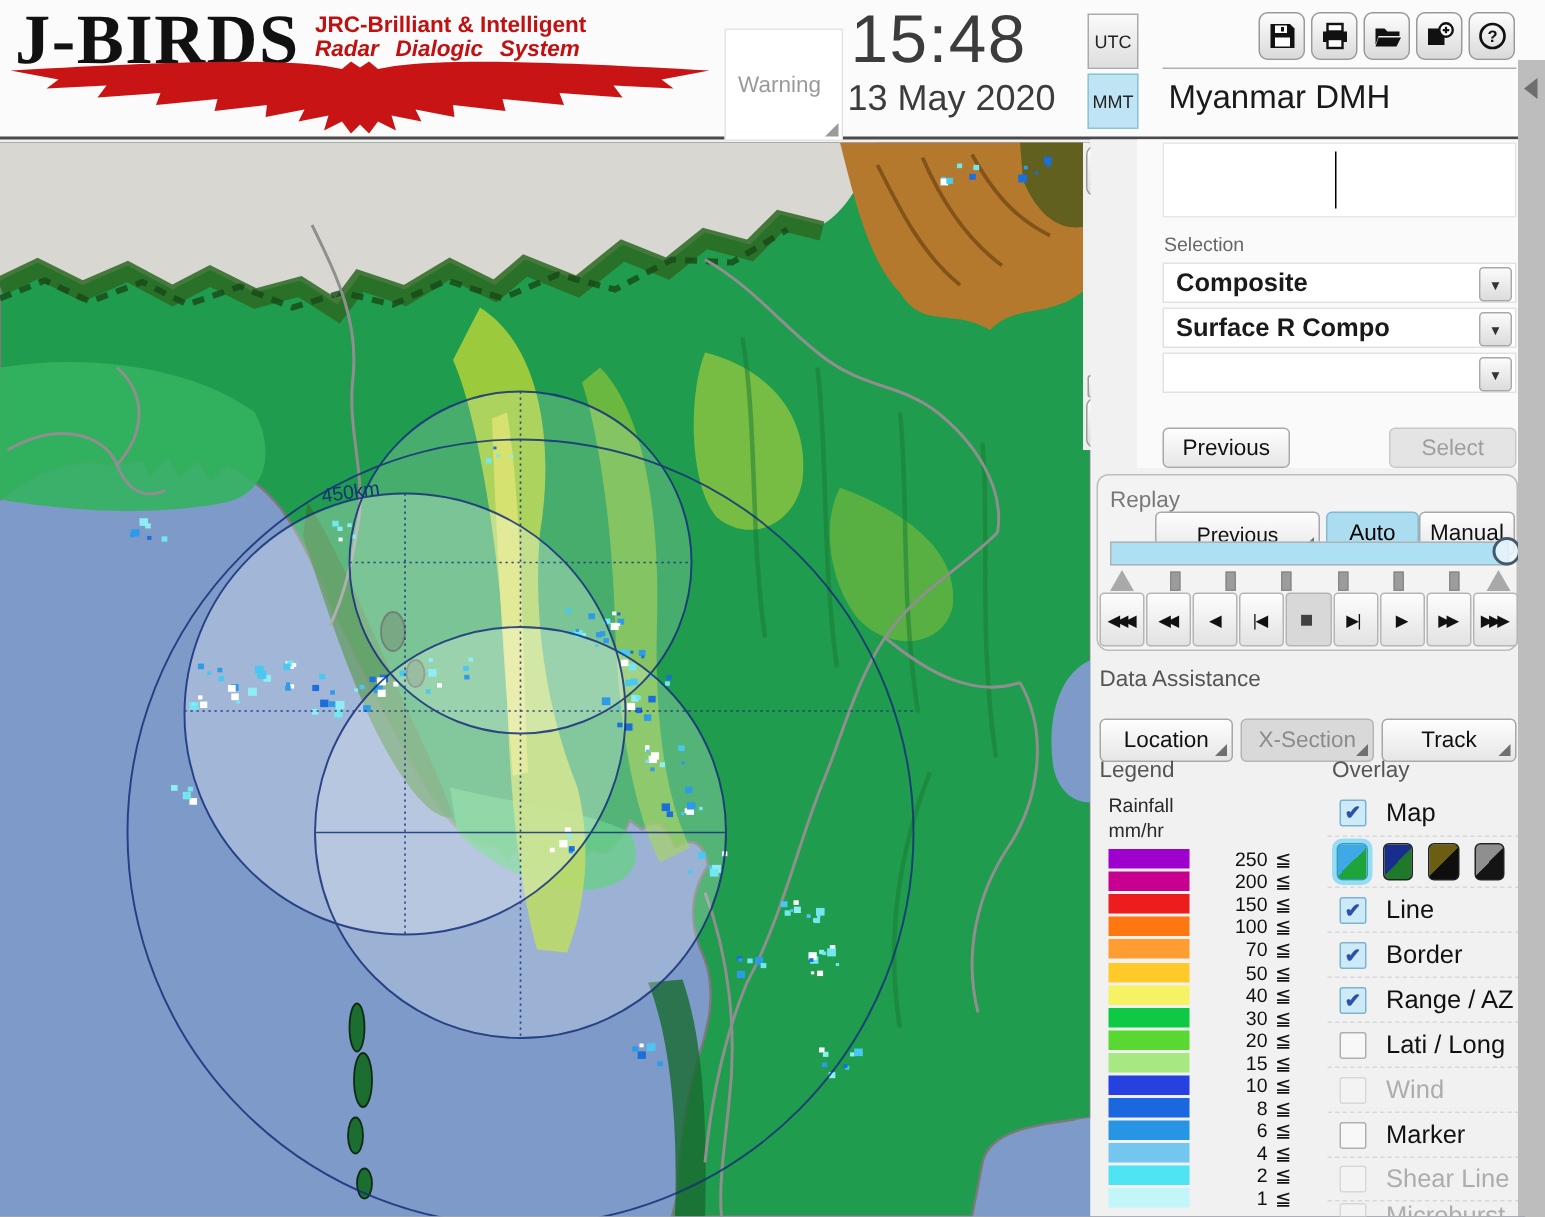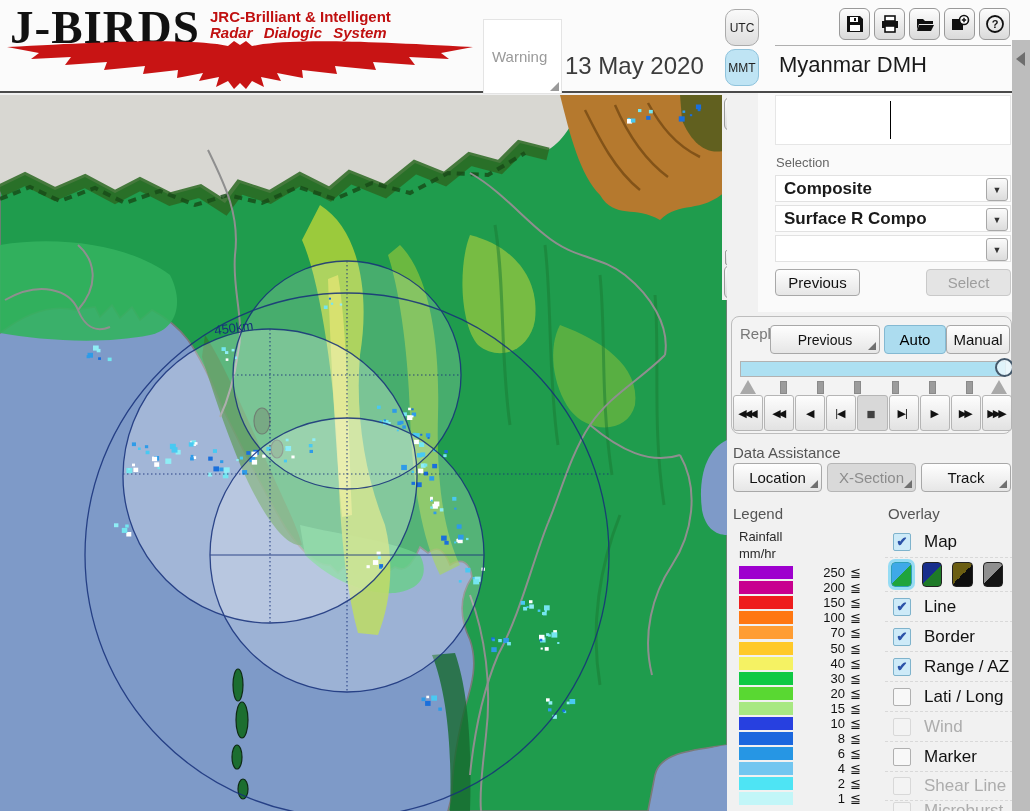--- a/index.html
+++ b/index.html
@@ -15,21 +15,21 @@
   .logo-tag{position:absolute;left:210px;top:9px;color:#C01010;font-weight:bold;
             font-size:15px;line-height:16px;}
   .logo-tag .l2{word-spacing:7px;font-style:italic;}
   .warning-box{position:absolute;left:483px;top:7px;width:79px;height:75px;background:#FFF;
                border:1px solid #E4E4E4;box-sizing:border-box;margin-top:12px;}
   .warning-box span{position:absolute;left:8px;top:28px;color:#9A9A9A;font-size:15px;}
   .warning-box .corner{position:absolute;right:2px;bottom:2px;width:0;height:0;
                border-left:9px solid transparent;border-bottom:9px solid #9A9A9A;}
   .clock-time{position:absolute;left:567px;top:0px;font-size:45px;color:#3C3C3C;letter-spacing:1px;}
   .clock-date{position:absolute;left:565px;top:52px;font-size:24px;color:#3C3C3C;}
-  .tz-btn{position:absolute;left:725px;width:34px;height:37px;border:1px solid #ABABAB;border-radius:10px;
+  .tz-btn{position:absolute;left:725px;width:34px;height:37px;border:1px solid #ABABAB;border-radius:0;
           font-size:12px;color:#222;display:flex;align-items:center;justify-content:center;
           background:linear-gradient(#FAFAFA,#DEDEDE);box-sizing:border-box;}
   .tz-btn.sel{background:#BFE4F4;border-color:#8FC3DC;}
   .tool-btn{position:absolute;top:8px;width:29px;height:30px;border:1px solid #999;border-radius:6px;
           background:linear-gradient(#FDFDFD,#DADADA);display:flex;align-items:center;justify-content:center;}
   .hline{position:absolute;left:775px;top:45px;width:236px;height:1px;background:#AFAFAF;}
   .station-label{position:absolute;left:779px;top:52px;font-size:22px;color:#1A1A1A;}
 
   
   .side-strip{position:absolute;left:1012px;top:40px;width:18px;height:771px;background:#BDBDBD;}
@@ -43,21 +43,21 @@
                border:1px solid #E6E6E6;box-sizing:border-box;}
   .station-box .caret{position:absolute;left:114px;top:5px;width:1px;height:38px;background:#000;}
   .sec-label{position:absolute;font-size:13px;color:#666;}
   .combo{position:absolute;left:775px;width:236px;height:27px;background:#FFF;border:1px solid #E2E2E2;
          box-sizing:border-box;}
   .combo .txt{position:absolute;left:8px;top:3px;font-size:17px;font-weight:600;color:#1A1A1A;}
   .combo .dd{position:absolute;right:2px;top:2px;width:20px;height:21px;border:1px solid #A8A8A8;
          border-radius:3px;background:linear-gradient(#FBFBFB,#DCDCDC);
          display:flex;align-items:center;justify-content:center;font-size:9px;color:#333;}
   .btn{border:1px solid #A8A8A8;border-radius:4px;background:linear-gradient(#FEFEFE,#E6E6E6);
-       font-size:15px;color:#111;display:flex;align-items:center;justify-content:center;box-sizing:border-box;}
+       font-size:15px;color:#111;display:flex;align-items:center;justify-content:center;box-sizing:border-box;margin-top:16px;}
   .btn.disabled{background:#E4E4E4;border-color:#C9C9C9;color:#9E9E9E;}
   .btn.pressed{background:#D9D9D9;border-color:#B5B5B5;color:#8C8C8C;}
   .btn.blue{background:#ACDCEF;border-color:#84B9D2;color:#000;}
   .corner-tri{position:absolute;right:3px;bottom:3px;width:0;height:0;
        border-left:8px solid transparent;border-bottom:8px solid #707070;}
 
   
   .replay-box{position:absolute;left:731px;top:316px;width:281px;height:118px;background:#F3F3F3;
               border:1px solid #BDBDBD;border-radius:8px;box-sizing:border-box;}
   .replay-label{position:absolute;left:8px;top:8px;font-size:15px;color:#787878;}
@@ -119,20 +119,21 @@
     </div>
     <svg class="abs" style="left:4px;top:37px" width="472" height="52" viewBox="0 0 470 52">
       <path fill="#C81414" d="M235,8 L241,4 L247,9 L258,7 C300,2 360,4 468,10 L436,16 L444,22 L404,20 L410,28 L368,25 L371,33 L330,29 L332,37 L297,33 L298,41 L272,36 L276,44 L256,40 L259,50 L247,44 L241,52 L235,46 L229,52 L223,44 L211,50 L214,40 L194,44 L198,36 L172,41 L173,33 L138,37 L140,29 L99,33 L102,25 L60,28 L66,20 L26,22 L34,16 L2,10 C110,4 170,2 212,7 L223,9 L229,4 Z"></path>
     </svg>
 
     <div class="warning-box">
       <span>Warning</span>
       <div class="corner"></div>
     </div>
 
+    <div class="clock-time">15:48</div>
     <div class="clock-date">13 May 2020</div>
 
     <div class="tz-btn" style="top:9px">UTC</div>
     <div class="tz-btn sel" style="top:49px">MMT</div>
 
     <div class="tool-btn" style="left:839px">
       <svg width="20" height="20" viewBox="0 0 20 20">
           <path fill="#111" d="M2,2 h13 l3,3 v13 h-16 z"></path>
           <rect x="5" y="3" width="8" height="5" fill="#FFF"></rect>
           <rect x="9" y="4" width="2" height="3" fill="#111"></rect>

